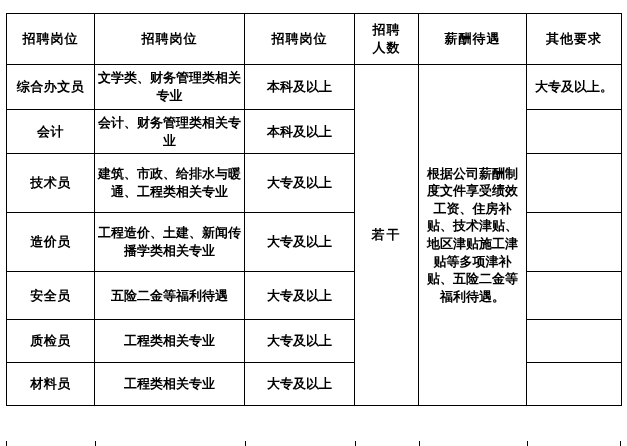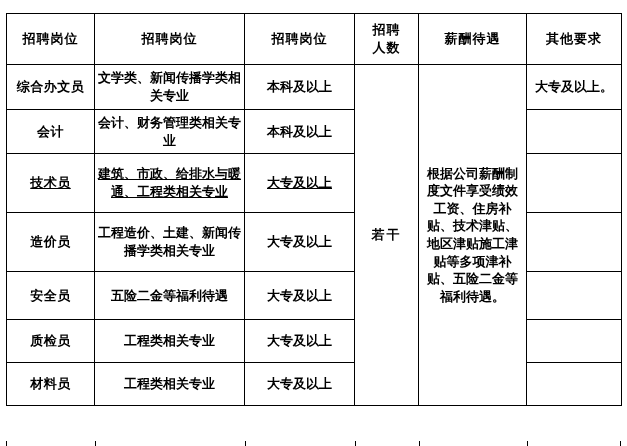--- a/index.html
+++ b/index.html
@@ -64,21 +64,21 @@
     line-height: 1.45;
     padding: 4px 8px;
     letter-spacing: 0px;
   }
   td.other-cell {
     vertical-align: middle;
     font-size: 13px;
   }
   .rowh-1 { height: 45px; }
   .rowh-2 { height: 44px; }
-  .rowh-3 { height: 59px; text-decoration: underline; }
+  .rowh-3 { height: 59px; }
   .rowh-4 { height: 59px; }
   .rowh-5 { height: 48px; }
   .rowh-6 { height: 43px; }
   .rowh-7 { height: 43px; }
   .bottom-sliver {
     position: absolute;
     left: 6px;
     bottom: 0;
     width: 615px;
     height: 5px;
@@ -122,21 +122,21 @@
           <div>招聘</div>
           <div>人数</div>
         </td>
         <td>薪酬待遇</td>
         <td>其他要求</td>
       </tr>
     </thead>
     <tbody>
       <tr class="rowh-1">
         <td class="pos-cell">综合办文员</td>
-        <td class="major-cell">文学类、新闻传播学类相关专业</td>
+        <td class="major-cell">文学类、财务管理类相关专业</td>
         <td>本科及以上</td>
         <td class="num-cell" rowspan="7">若干</td>
         <td class="pay-cell" rowspan="7">根据公司薪酬制度文件享受绩效工资、住房补贴、技术津贴、地区津贴施工津贴等多项津补贴、五险二金等福利待遇。</td>
         <td class="other-cell">大专及以上。</td>
       </tr>
       <tr class="rowh-2">
         <td class="pos-cell">会计</td>
         <td class="major-cell">会计、财务管理类相关专业</td>
         <td>本科及以上</td>
         <td class="other-cell"></td>

